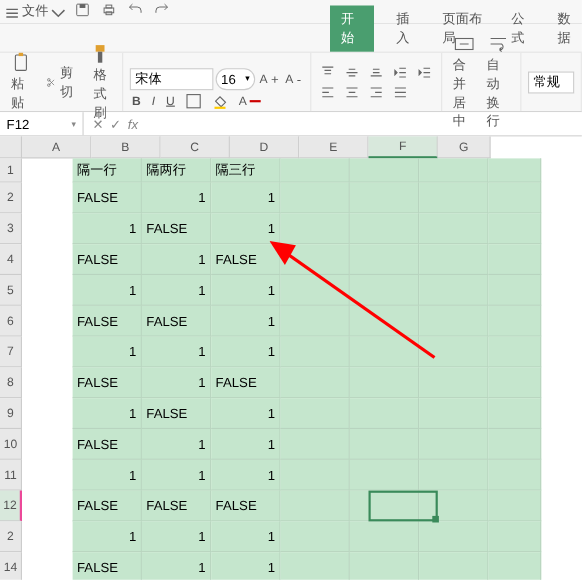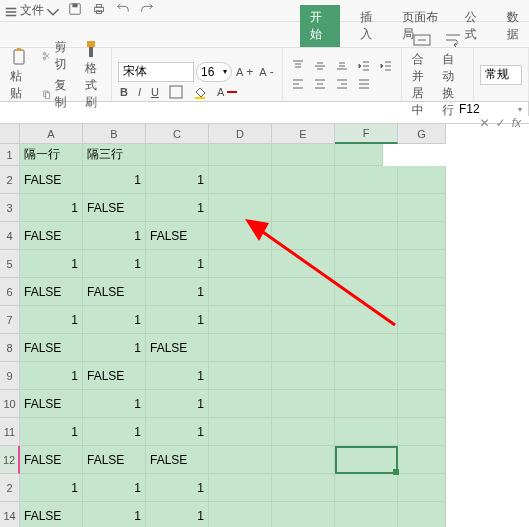--- a/index.html
+++ b/index.html
@@ -22,36 +22,36 @@
 .ribbon-group.big { flex-direction: row; align-items: center; }
 .rbtn { display: flex; align-items: center; gap: 3px; font-size: 11px; color: #555; padding: 1px 2px; }
 .rbtn svg { width: 14px; height: 14px; }
 .font-box, .size-box { border: 1px solid #ccc; background: #fff; height: 20px; display: flex; align-items: center; padding: 0 4px; font-size: 11px; }
 .font-box { width: 76px; }
 .size-box { width: 36px; justify-content: space-between; border-radius: 10px; }
 .big-btn { display: flex; flex-direction: column; align-items: center; gap: 1px; font-size: 11px; color: #555; padding: 2px 4px; }
 .big-btn svg { width: 20px; height: 20px; }
 
 
-.fxbar { height: 22px; border-bottom: 1px solid #d0d0d0; display: flex; align-items: flex-end; background: #fff; flex-direction: column; }
+.fxbar { height: 22px; border-bottom: 1px solid #d0d0d0; display: flex; align-items: center; background: #fff; }
 .namebox { width: 76px; border-right: 1px solid #d0d0d0; height: 100%; display: flex; align-items: center; padding: 0 6px; font-size: 11px; justify-content: space-between; }
 .fxicons { display: flex; gap: 6px; padding: 0 8px; color: #888; align-items: center; }
 .fx-input { flex: 1; padding: 0 6px; font-size: 11px; }
 
 
 .sheet { position: relative; }
 .corner { position: absolute; left: 0; top: 0; width: 20px; height: 20px; background: #e8e8e8; border-right: 1px solid #ccc; border-bottom: 1px solid #ccc; }
 .colheads { position: absolute; left: 20px; top: 0; height: 20px; display: flex; }
 .colhead { width: 63px; background: #e8e8e8; border-right: 1px solid #ccc; border-bottom: 1px solid #ccc; display: flex; align-items: center; justify-content: center; font-size: 11px; color: #555; }
 .colhead.sel { background: #d8e8dc; border-bottom: 2px solid #3a8a5a; }
 .rowheads { position: absolute; left: 0; top: 20px; width: 20px; }
 .rowhead { height: 28px; background: #e8e8e8; border-right: 1px solid #ccc; border-bottom: 1px solid #ccc; display: flex; align-items: center; justify-content: center; font-size: 11px; color: #555; }
 .rowhead.sel { background: #d8e8dc; border-right: 2px solid #ec4899; }
 .cells { position: absolute; left: 20px; top: 20px; }
-.row { display: flex; height: 28px; }
+.row { display: flex; height: 28px; padding-left: 46px; }
 .row.header-row { height: 22px; }
 .cell { width: 63px; height: 100%; border-right: 1px solid #b8d4bf; border-bottom: 1px solid #b8d4bf; background: #c5e6cd; display: flex; align-items: center; padding: 0 4px; font-size: 12px; color: #000; }
 .cell.r { justify-content: flex-end; }
 .active-cell { position: absolute; border: 2px solid #3a8a5a; background: transparent; pointer-events: none; }
 .active-cell::after { content: ""; position: absolute; right: -3px; bottom: -3px; width: 6px; height: 6px; background: #3a8a5a; }
 
 
 .arrow { position: absolute; pointer-events: none; }
 .arrow line { stroke: #ff0000; stroke-width: 3; }
 .arrow polygon { fill: #ff0000; }
@@ -107,27 +107,20 @@
     </div>
     <div style="display:flex;flex-direction:column;gap:2px;margin-left:4px;">
       <div class="rbtn">
           <svg viewBox="0 0 16 16">
             <path d="M4 4l8 8M12 4l-8 8" stroke="#666"></path>
             <circle cx="4" cy="12" r="2" fill="none" stroke="#666"></circle>
             <circle cx="4" cy="4" r="2" fill="none" stroke="#666"></circle>
           </svg>
           <span>剪切</span>
         </div>
-      <div class="rbtn">
-          <svg viewBox="0 0 16 16">
-            <rect x="3" y="3" width="7" height="9" fill="none" stroke="#666"></rect>
-            <rect x="6" y="6" width="7" height="9" fill="#fff" stroke="#666"></rect>
-          </svg>
-          <span>复制</span>
-        </div>
     </div>
     <div class="big-btn" style="margin-left:2px;text-align:center;">
       <svg viewBox="0 0 20 20">
           <rect x="6" y="2" width="8" height="6" fill="#e0a030"></rect>
           <rect x="8" y="8" width="4" height="10" fill="#666"></rect>
         </svg>
       <span>格式刷</span>
     </div>
   </div>
   <div class="ribbon-group">
@@ -269,20 +262,21 @@
       <div class="rowhead">9</div>
       <div class="rowhead">10</div>
       <div class="rowhead">11</div>
       <div class="rowhead sel">12</div>
       <div class="rowhead">2</div>
       <div class="rowhead">14</div>
     </div>
   <div class="cells" id="cells">
       <div class="row header-row">
         <div class="cell">隔一行</div>
+        <div class="cell">隔两行</div>
         <div class="cell">隔三行</div>
         <div class="cell"></div>
         <div class="cell"></div>
         <div class="cell"></div>
         <div class="cell" style="width: 48px;"></div>
       </div>
       <div class="row">
         <div class="cell">FALSE</div>
         <div class="cell r">1</div>
         <div class="cell r">1</div>

